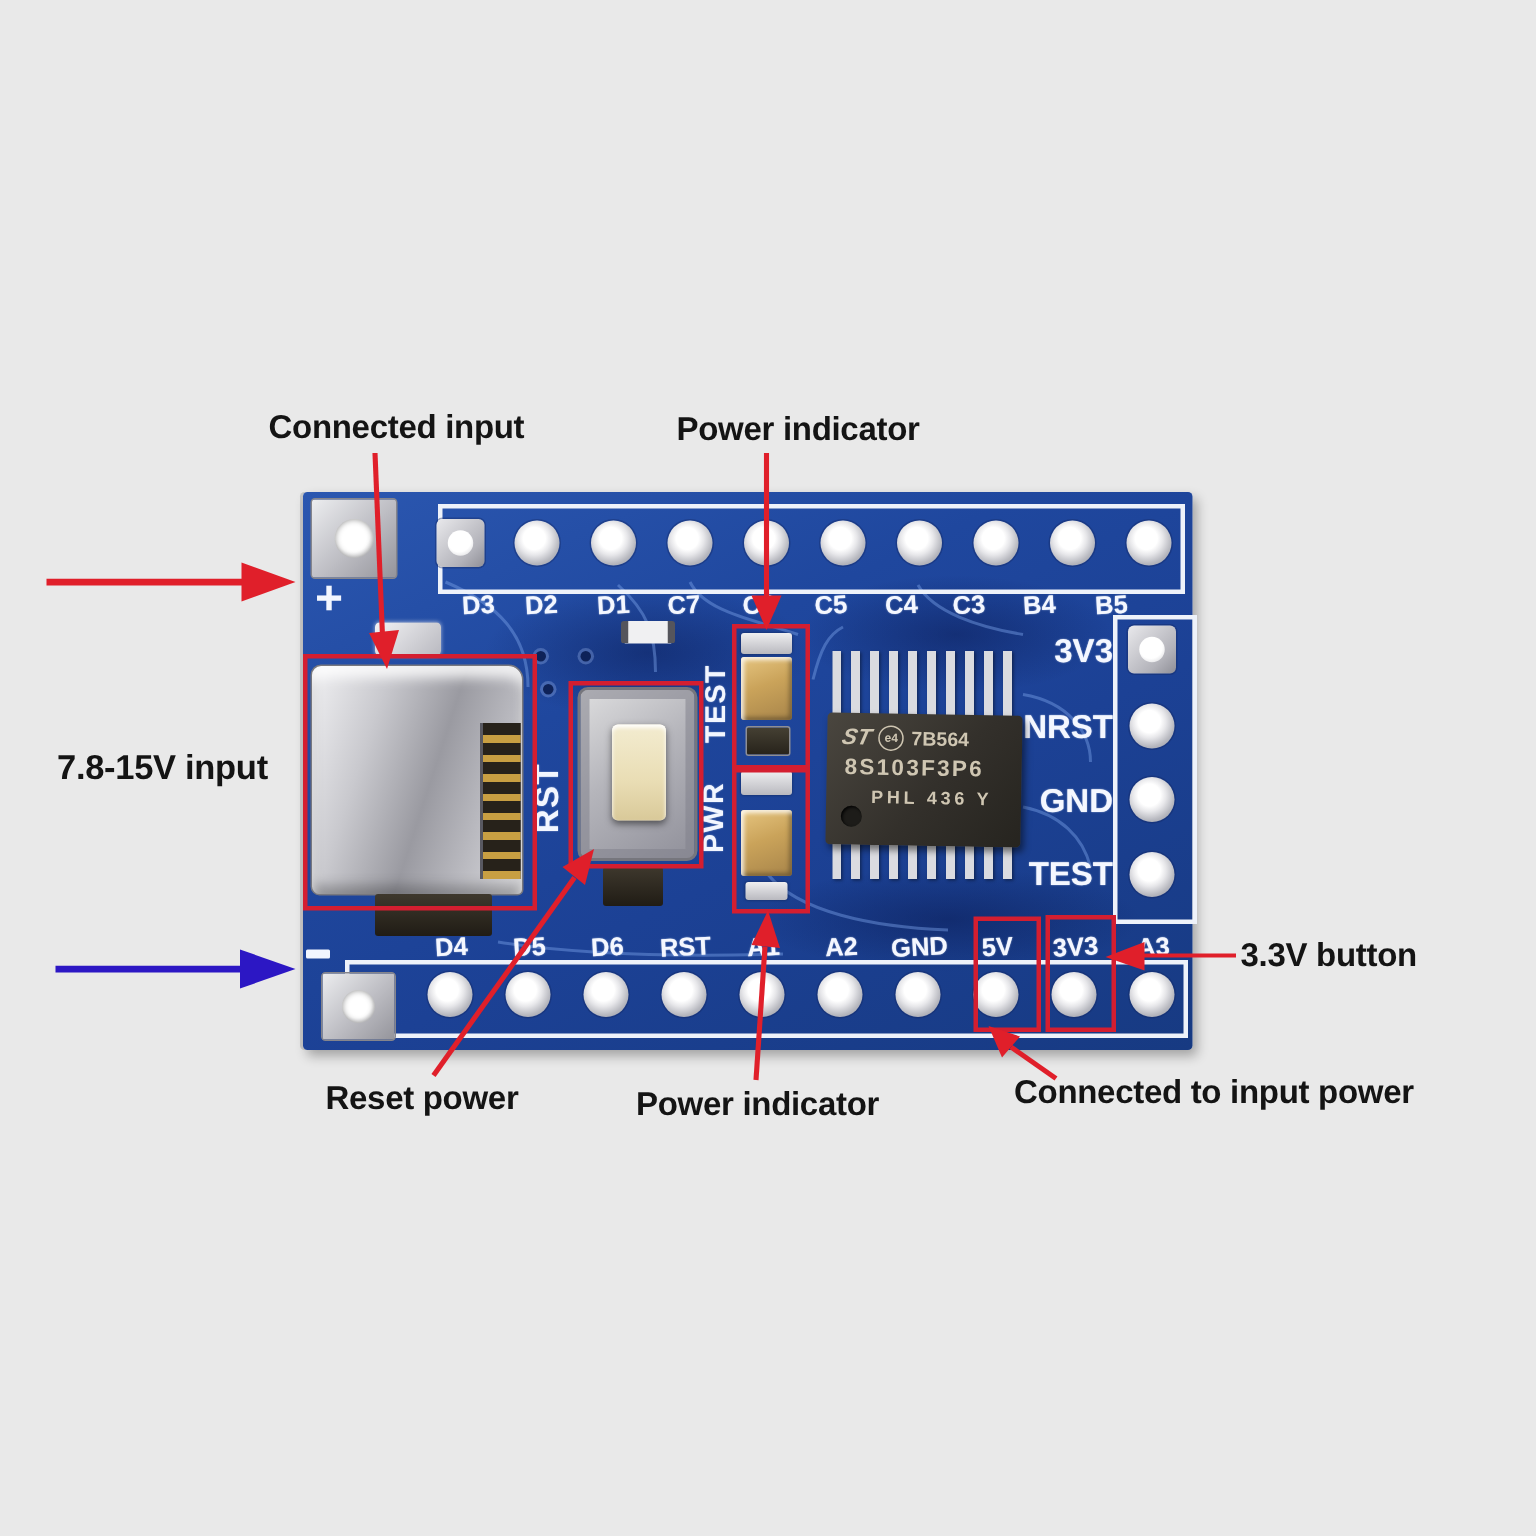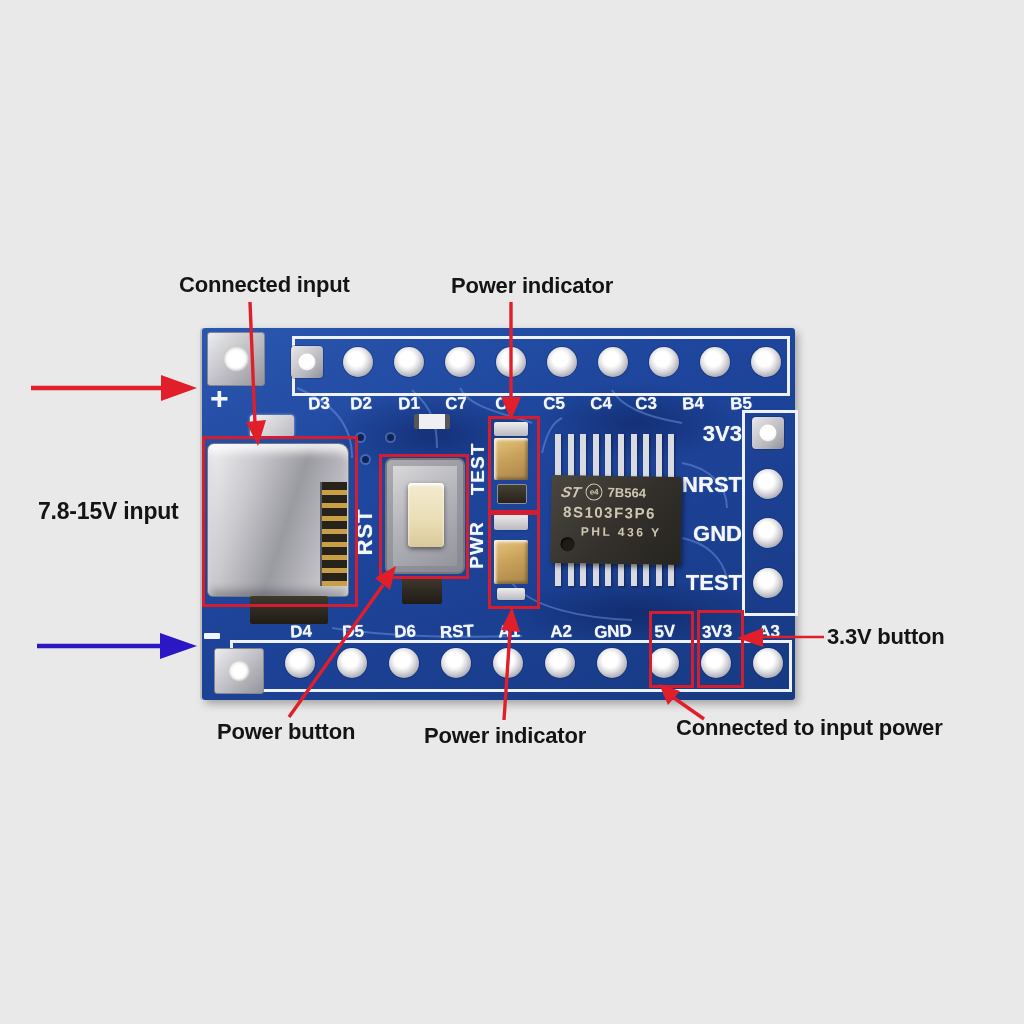--- a/index.html
+++ b/index.html
@@ -246,17 +246,17 @@
     <g stroke="#2c17c4" fill="#2c17c4">
       <line x1="37" y1="646" x2="163" y2="646" stroke-width="4.5"></line>
       <polygon points="197,646 160,633 160,659" stroke="none"></polygon>
     </g>
   </svg>
 
   <div class="abs ann" style="left:179px;top:272px;">Connected input</div>
   <div class="abs ann" style="left:451px;top:273px;">Power indicator</div>
   <div class="abs ann" style="left:38px;top:498px;font-size:23px;">7.8-15V input</div>
   <div class="abs ann" style="left:827px;top:624px;">3.3V button</div>
-  <div class="abs ann" style="left:217px;top:719px;">Power button</div>
+  <div class="abs ann" style="left:217px;top:719px;">Reset power</div>
   <div class="abs ann" style="left:676px;top:715px;">Connected to input power</div>
   <div class="abs ann" style="left:424px;top:723px;">Power indicator</div>
 
 </div>
 
 </body></html>

